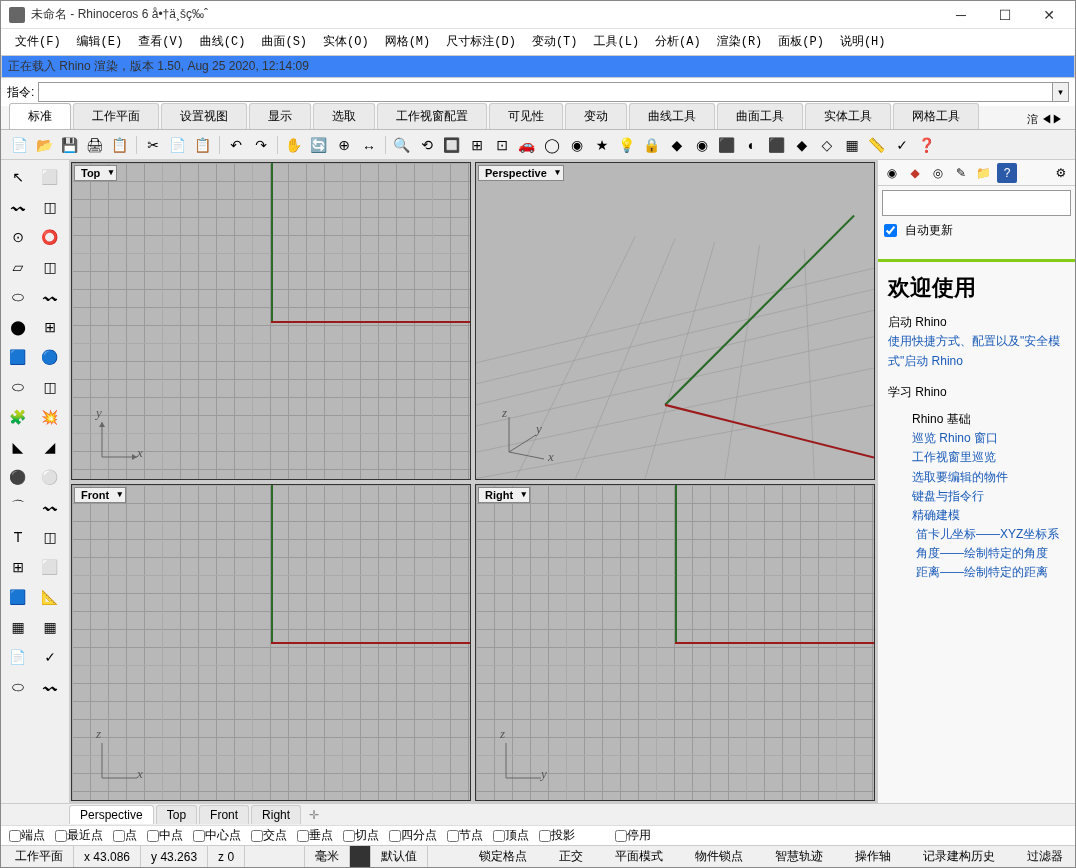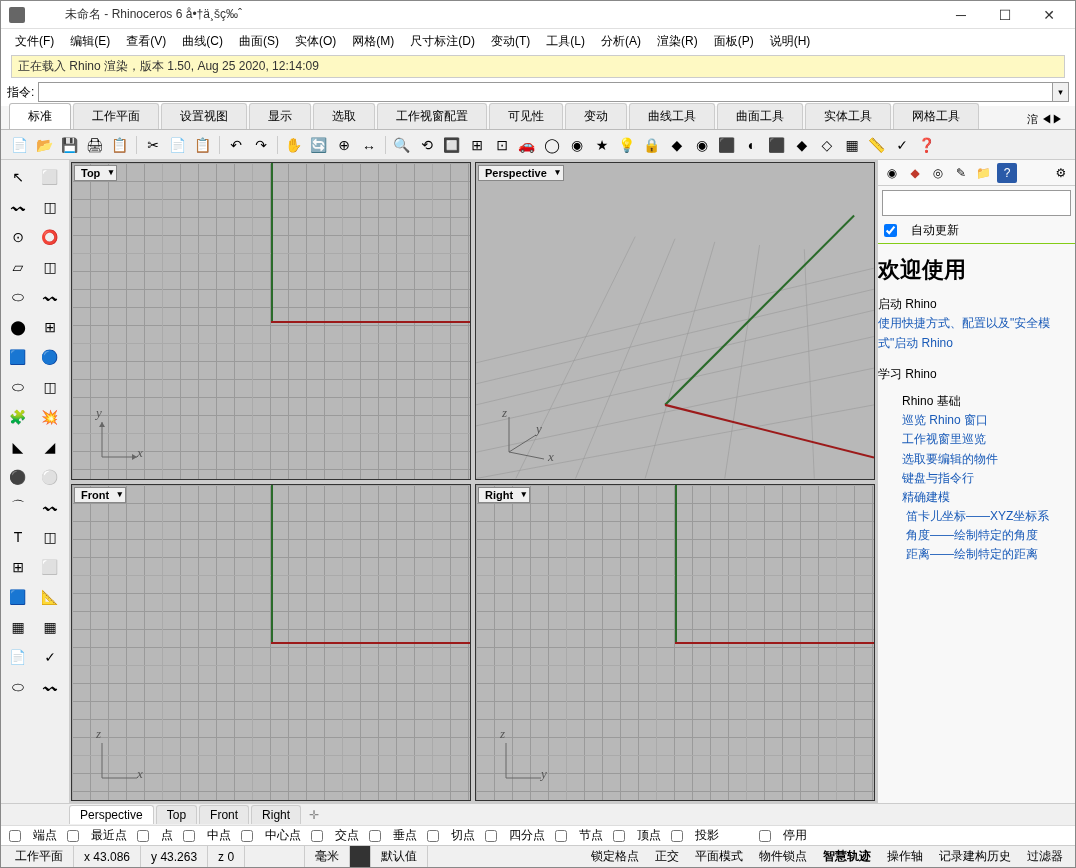--- a/index.html
+++ b/index.html
@@ -2,30 +2,30 @@
 <html><head>
 <meta charset="utf-8">
 <style>
 * { margin: 0; padding: 0; box-sizing: border-box; font-family: "Microsoft YaHei", "SimSun", sans-serif; }
 body { width: 1076px; height: 868px; background: #f0f0f0; overflow: hidden; font-size: 12px; color: #000; }
 .window { width: 100%; height: 100%; display: flex; flex-direction: column; border: 1px solid #888; background: #fff; }
 
 
 .titlebar { height: 28px; display: flex; align-items: center; padding: 0 4px 0 8px; background: #fff; border-bottom: 1px solid #e0e0e0; }
 .titlebar .icon { width: 16px; height: 16px; background: #666; border-radius: 2px; margin-right: 6px; }
-.titlebar .title { flex: 1; font-size: 12px; color: #333; margin-left: 34px; }
+.titlebar .title { flex: 1; font-size: 12px; color: #333; }
 .titlebar .winbtns { display: flex; }
 .titlebar .winbtn { width: 44px; height: 28px; display: flex; align-items: center; justify-content: center; font-size: 14px; color: #333; }
 
 
 .menubar { height: 24px; display: flex; align-items: center; padding: 0 6px; font-size: 12px; background: #fff; }
-.menubar .menu-item { padding: 1px 8px; cursor: default; }
-
-
-.console { background: #fef9c3; border: 1px solid #ccc; margin: 2px 10px; }
+.menubar .menu-item { padding: 1px 8px; cursor: default; font-family: Liberation Mono, monospace; }
+
+
+.console { background: #3b82f6; border: 1px solid #ccc; margin: 2px 0; }
 .console-line { padding: 2px 6px; font-size: 12px; color: #333; }
 .command-row { display: flex; align-items: center; margin: 2px 6px 4px 6px; }
 .command-label { font-size: 12px; margin-right: 4px; }
 .command-input { flex: 1; height: 20px; border: 1px solid #999; background: #fff; font-size: 12px; padding: 0 4px; }
 .command-dd { width: 16px; height: 20px; border: 1px solid #999; border-left: none; background: #f0f0f0; display:flex;align-items:center;justify-content:center;font-size:9px;}
 
 
 .tabstrip { height: 24px; display: flex; align-items: flex-end; padding: 0 8px; background: #f5f5f5; border-bottom: 1px solid #bbb; }
 .tabstrip .tab { padding: 4px 18px; font-size: 12px; background: #eaeaea; border: 1px solid #ccc; border-bottom: none; margin-right: 2px; border-radius: 3px 3px 0 0; text-align: center; }
 .tabstrip .tab.active { background: #fff; border-color: #bbb; }
@@ -55,46 +55,46 @@
 .axis { position: absolute; }
 .axislabel { position: absolute; font-family: serif; font-style: italic; font-size: 13px; color: #555; }
 
 
 .rightpanel { width: 198px; background: #f8f8f8; border-left: 1px solid #ccc; display: flex; flex-direction: column; }
 .rp-tabs { height: 26px; display: flex; align-items: center; padding: 2px 4px; gap: 3px; border-bottom: 1px solid #ccc; }
 .rp-tabs .tbtn { width: 20px; height: 20px; font-size: 12px; }
 .rp-tabs .gear { margin-left: auto; }
 .rp-search { margin: 4px; }
 .rp-search input { width: 100%; height: 26px; border: 1px solid #999; padding: 0 4px; }
-.rp-check { margin: 2px 6px 4px 6px; font-size: 12px; display: flex; align-items: center; gap: 14px; }
-.rp-content { flex: 1; overflow-y: auto; padding: 8px 0; font-size: 12px; line-height: 1.6; border-top: 1px solid #84cc16; }
+.rp-check { margin: 2px 6px 20px 6px; font-size: 12px; display: flex; align-items: center; gap: 8px; }
+.rp-content { flex: 1; overflow-y: auto; padding: 8px 10px; font-size: 12px; line-height: 1.6; border-top: 3px solid #84cc16; }
 .rp-content h1 { font-size: 22px; font-weight: bold; margin-bottom: 2px; }
 .rp-content h2 { font-size: 16px; font-weight: bold; margin: 14px 0 8px 0; }
 .rp-content .heading { font-weight: normal; margin-top: 8px; }
 .rp-content a { color: #1a5bb8; text-decoration: none; display: block; }
 .rp-content .sub { margin-left: 24px; }
 .rp-content .sub2 { margin-left: 28px; }
 
 
 .bottom-tabs { height: 22px; display: flex; align-items: center; padding: 0 68px; background: #f0f0f0; border-top: 1px solid #ccc; gap: 2px; }
 .bottom-tabs .btab { padding: 2px 10px; font-size: 12px; background: #e8e8e8; border: 1px solid #ccc; border-bottom: none; border-radius: 3px 3px 0 0; }
 .bottom-tabs .btab.active { background: #fff; }
 .bottom-tabs .plus { padding: 2px 6px; color: #888; }
 
 
 .osnap-row { height: 20px; display: flex; align-items: center; padding: 0 8px; gap: 10px; font-size: 12px; background: #fff; border-top: 1px solid #ddd; }
-.osnap-row label { display: flex; align-items: center; gap: 12px; }
+.osnap-row label { display: flex; align-items: center; gap: 0; }
 .osnap-row input { width: 12px; height: 12px; }
 
 
 .statusbar { height: 22px; display: flex; align-items: center; padding: 0 4px; font-size: 12px; background: #f0f0f0; border-top: 1px solid #ccc; }
 .statusbar .cell { padding: 0 10px; border-right: 1px solid #ccc; height: 100%; display: flex; align-items: center; }
 .statusbar .cell.dark { background: #333; color: #fff; }
-.statusbar .rcell { padding: 0 8px; }
-.statusbar .rcell.bold { font-weight: bold; }
+.statusbar .rcell { padding: 0 8px; margin-left: 16px; }
+.statusbar .rcell.bold { font-weight: normal; }
 .statusbar .spacer { flex: 1; }
 </style>
 </head>
 <body>
 
 <div class="window">
 
   <div class="titlebar">
     <div class="icon"></div>
     <div class="title">未命名 - Rhinoceros 6 å•†ä¸šç‰ˆ</div>

